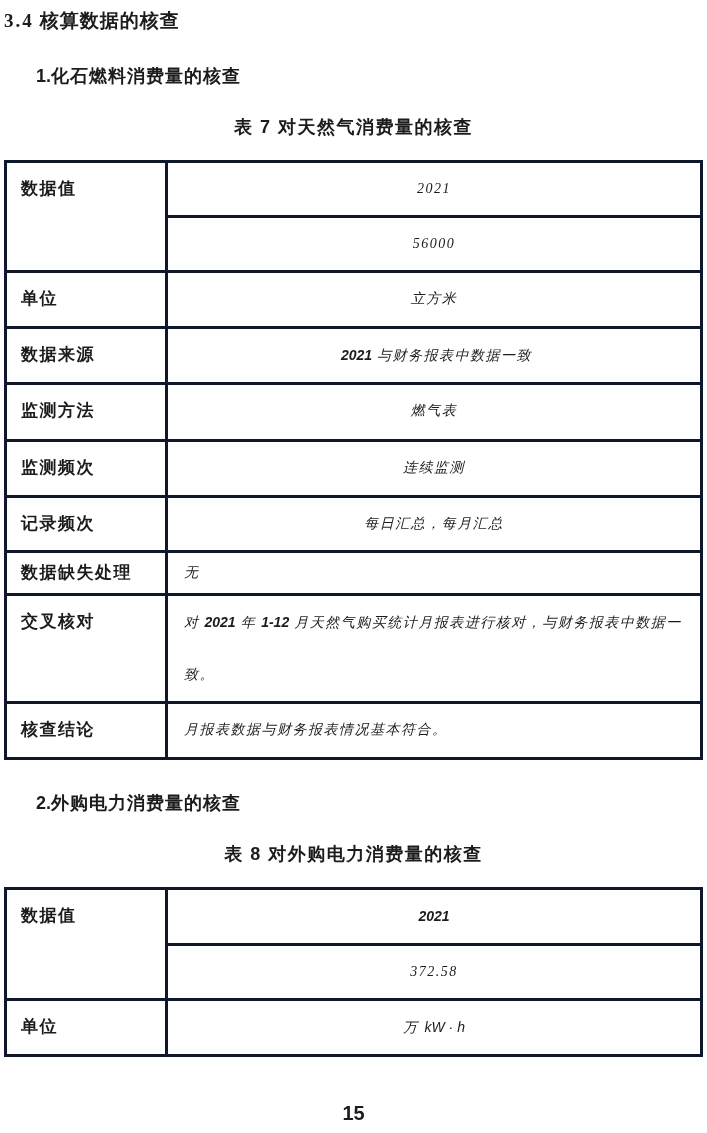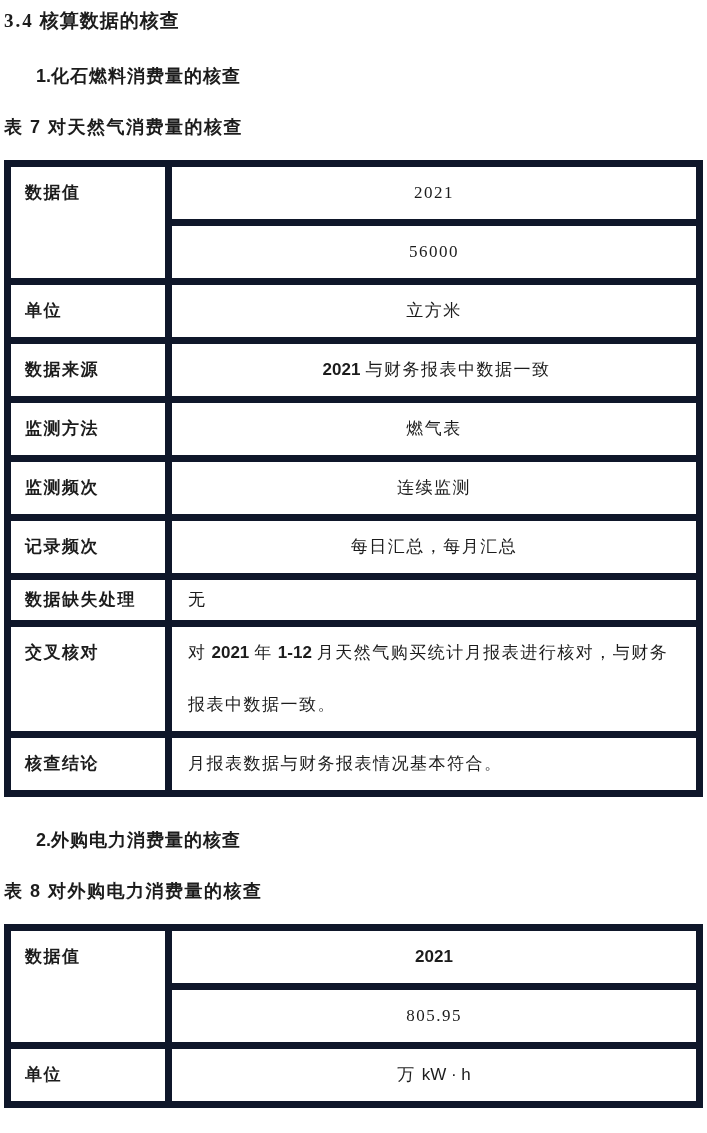--- a/index.html
+++ b/index.html
@@ -26,52 +26,54 @@
   }
   .h-section {
     margin: 30px 0 0 32px;
     font-size: 18px; font-weight: bold;
     font-family: "Liberation Sans", "DejaVu Sans", sans-serif;
     letter-spacing: 1px;
   }
   .h-section .num { letter-spacing: 0; }
   .tbl-title {
     margin: 27px 0 0 0;
+    text-align: center;
     font-size: 18px; font-weight: bold;
     font-family: "Liberation Sans", "DejaVu Sans", sans-serif;
     letter-spacing: 1.5px;
   }
 
   
   table {
     border-collapse: collapse;
     table-layout: fixed;
     width: 699px;
     margin-top: 21px;
   }
   col.c-label { width: 161px; }
   td {
-    border: 7px solid #0f172a;
+    border: 3px solid #0f172a;
     vertical-align: top;
     padding: 0;
     box-sizing: border-box;
     overflow: hidden;
   }
   td.lbl {
     font-family: "Liberation Sans", "DejaVu Sans", sans-serif;
     font-weight: bold;
     font-size: 17px;
     letter-spacing: 1.5px;
     padding-left: 14px;
     line-height: 52px;
   }
   td.val {
-    font-size: 17px;
+    font-size: 14px;
     letter-spacing: 1.5px;
     line-height: 52px;
+    font-style: italic;
   }
   td.center { text-align: center; }
   td.left { text-align: left; padding-left: 16px; padding-right: 14px; }
   tr.short td { line-height: 40px; }
   .num-sans {
     font-family: "Liberation Sans", "DejaVu Sans", sans-serif;
     font-weight: bold;
     letter-spacing: 0;
     margin: 0 5px;
   }
@@ -159,21 +161,21 @@
     <colgroup>
         <col class="c-label">
         <col>
       </colgroup>
     <tbody>
         <tr style="height:55px">
       <td class="lbl" rowspan="2">数据值</td>
       <td class="val center"><span class="num-sans" style="margin:0">2021</span></td>
     </tr>
     <tr style="height:55px">
-      <td class="val center num-serif">805.95</td>
+      <td class="val center num-serif">372.58</td>
     </tr>
     <tr style="height:55px">
       <td class="lbl">单位</td>
       <td class="val center"><span>万</span><span class="unit-en">kW · h</span></td>
     </tr>
   </tbody>
     </table>
 
   <div class="footer">15</div>
 

